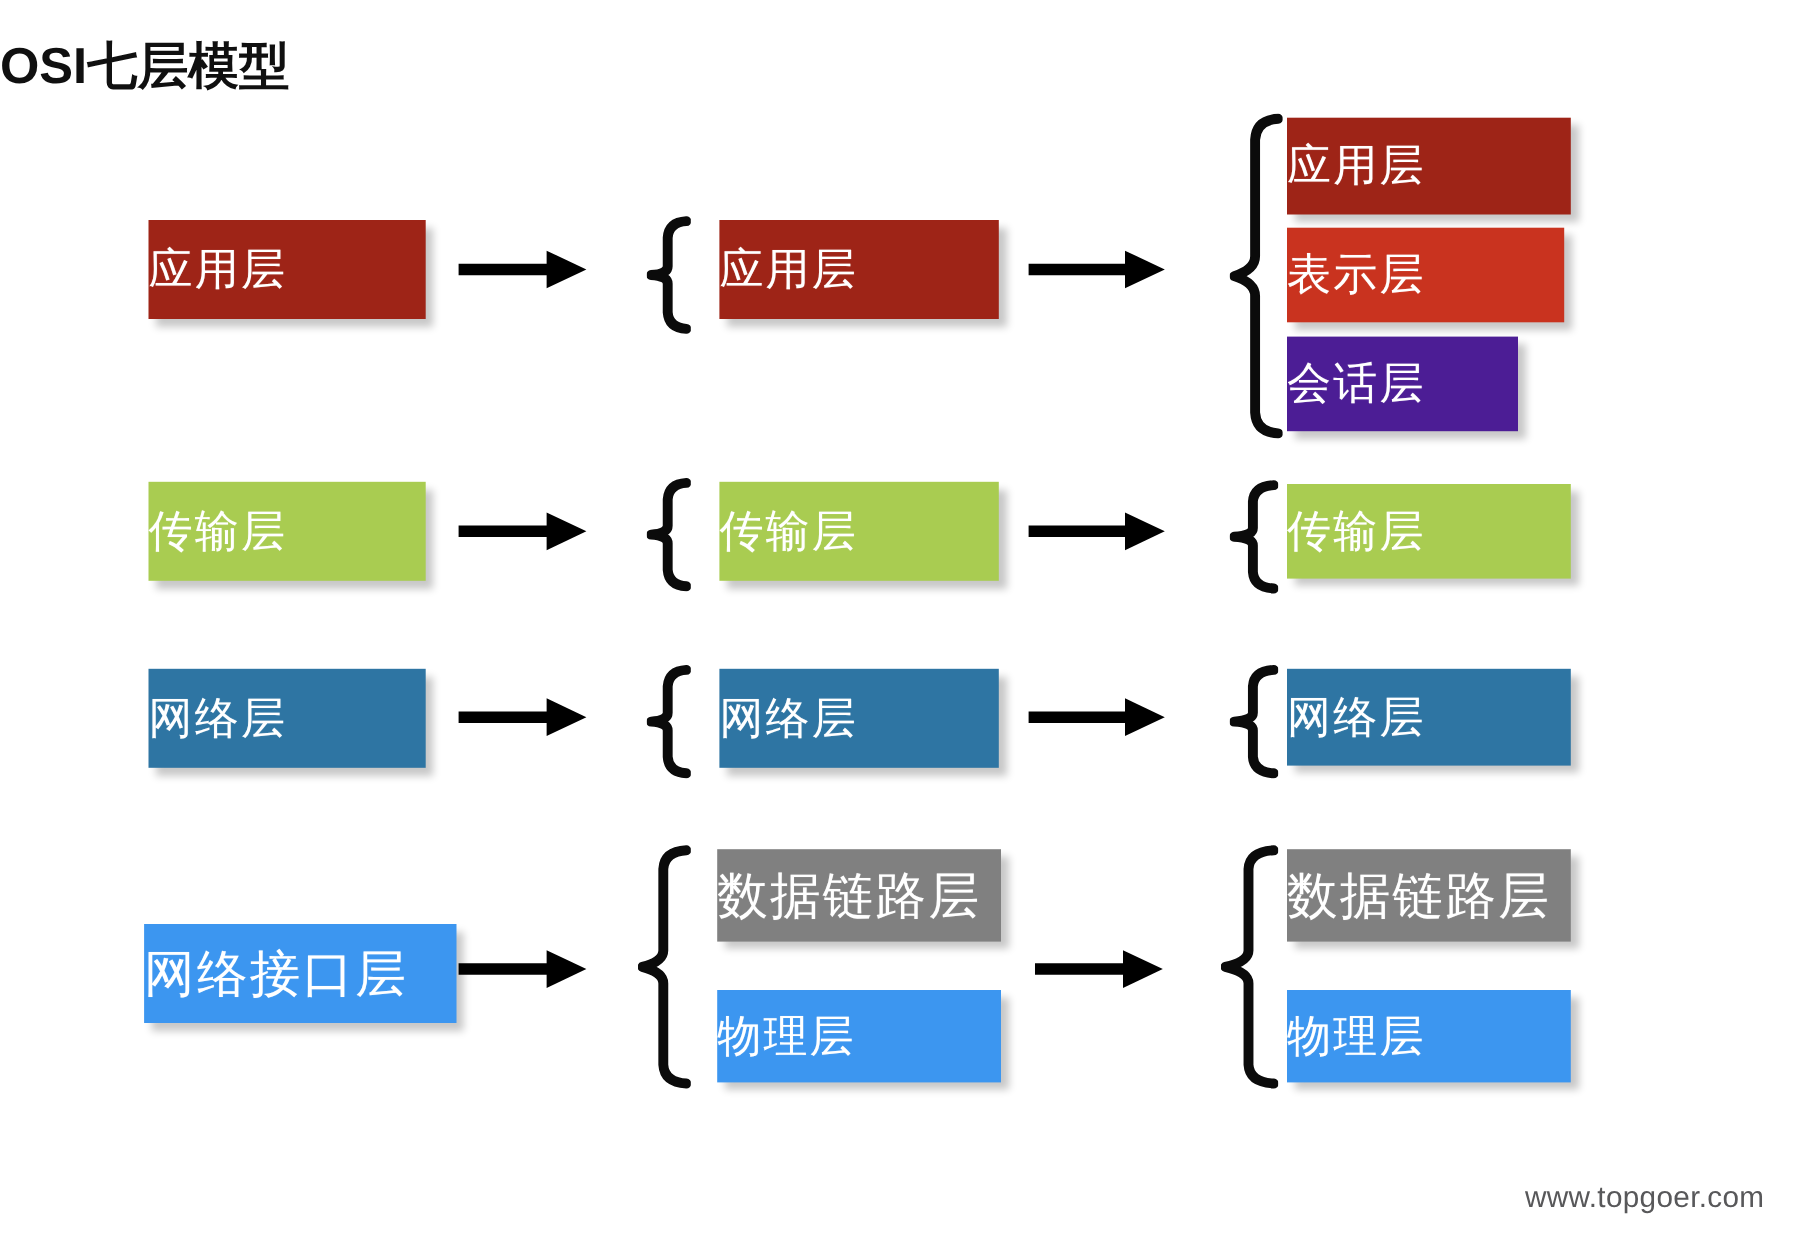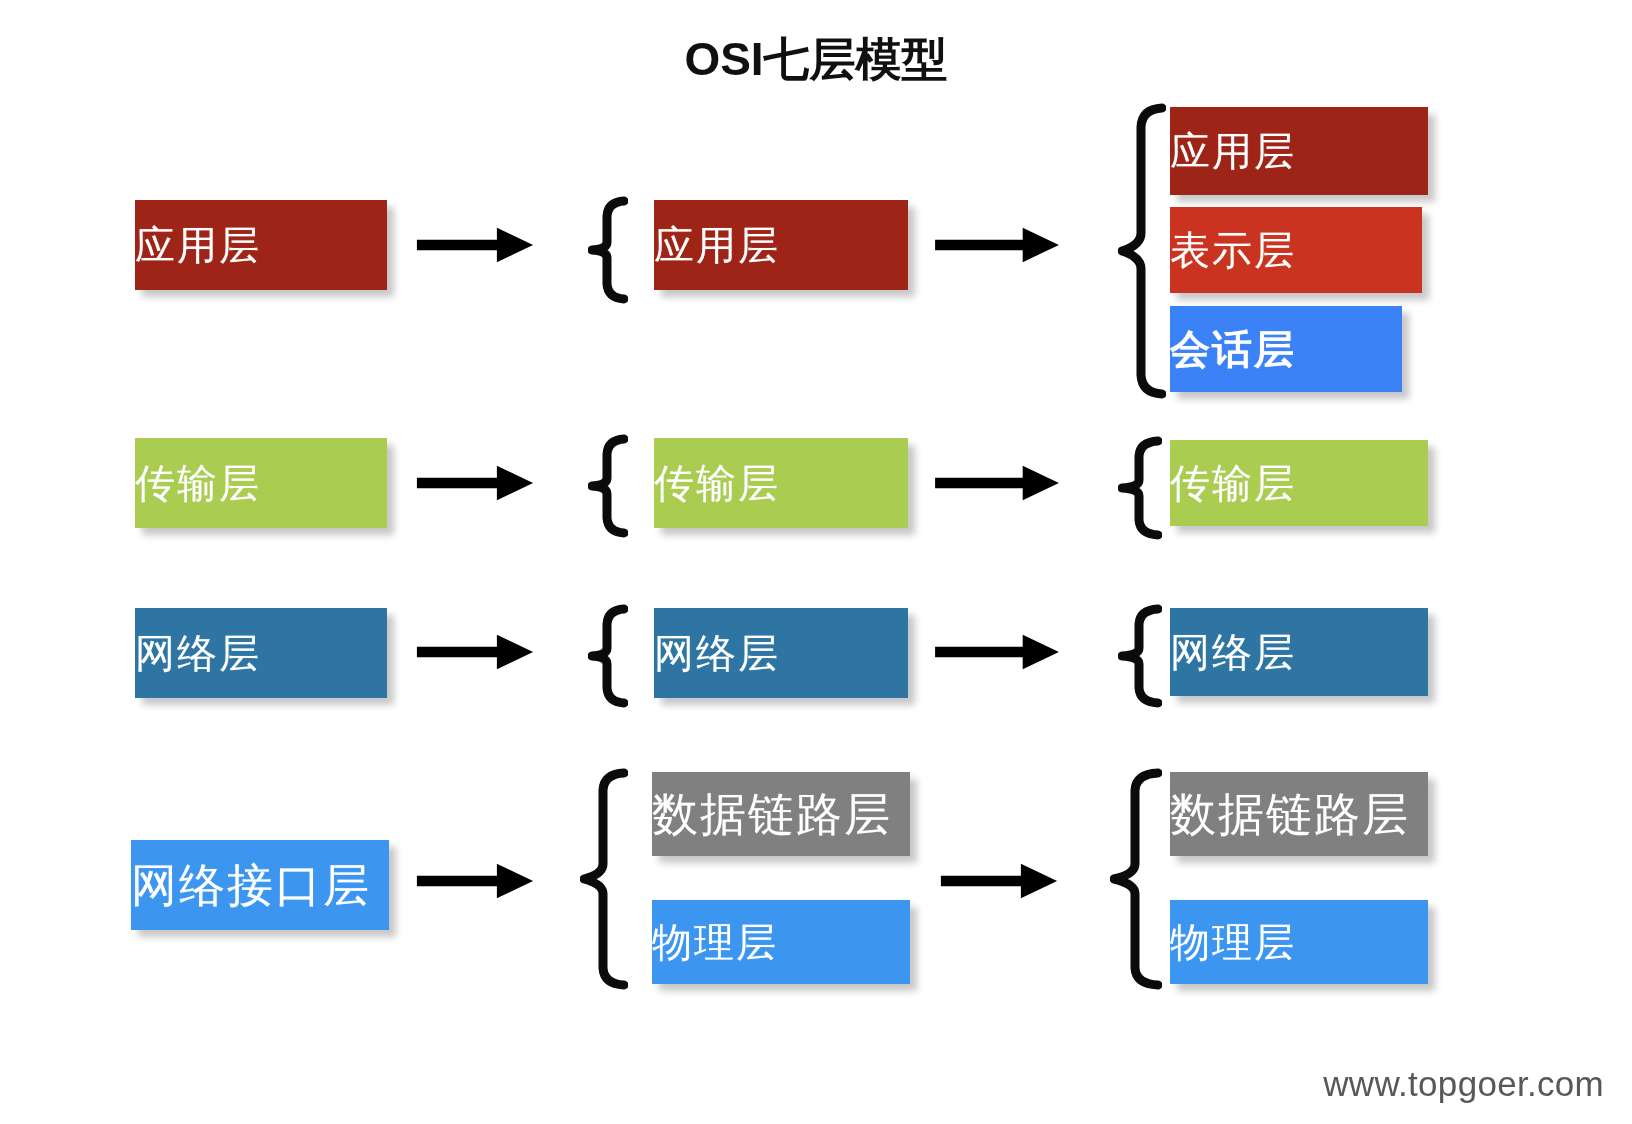--- a/index.html
+++ b/index.html
@@ -18,21 +18,21 @@
     background: #ffffff;
     overflow: hidden;
   }
 
   
   #diagram-title {
     position: absolute;
     left: 0;
     top: 36px;
     width: 1632px;
-    text-align: center;
+    text-align: left;
     font-size: 46px;
     font-weight: bold;
     color: #101010;
     letter-spacing: 0px;
     line-height: 1;
     white-space: nowrap;
   }
 
   
   .layer-box {
@@ -64,21 +64,21 @@
   
   .brace {
     position: absolute;
   }
 
   
   #watermark {
     position: absolute;
     right: 28px;
     bottom: 20px;
-    font-size: 35px;
+    font-size: 27px;
     color: #58585a;
     letter-spacing: 0.3px;
     white-space: nowrap;
     text-align: right;
   }
 </style>
 </head>
 <body>
 
 <div id="canvas">
@@ -90,21 +90,21 @@
   </div>
 
   <div class="layer-box" style="left:135px; top:438px; width:252px; height:90px; background:#A9CC51;">
     <span class="box-label">传输层</span>
   </div>
 
   <div class="layer-box" style="left:135px; top:608px; width:252px; height:90px; background:#2E75A3;">
     <span class="box-label">网络层</span>
   </div>
 
-  <div class="layer-box wide-label" style="left:131px; top:840px; width:258px; height:90px; background:#3C96F0;">
+  <div class="layer-box wide-label" style="left:131px; top:840px; width:284px; height:90px; background:#3C96F0;">
     <span class="box-label">网络接口层</span>
   </div>
 
   <div class="layer-box" style="left:654px; top:200px; width:254px; height:90px; background:#9E2417;">
     <span class="box-label">应用层</span>
   </div>
 
   <div class="layer-box" style="left:654px; top:438px; width:254px; height:90px; background:#A9CC51;">
     <span class="box-label">传输层</span>
   </div>
@@ -122,21 +122,21 @@
   </div>
 
   <div class="layer-box" style="left:1170px; top:107px; width:258px; height:88px; background:#9E2417;">
     <span class="box-label">应用层</span>
   </div>
 
   <div class="layer-box" style="left:1170px; top:207px; width:252px; height:86px; background:#C9331F;">
     <span class="box-label">表示层</span>
   </div>
 
-  <div class="layer-box" style="left:1170px; top:306px; width:232px; height:86px; background:#3b82f6;font-weight:bold;">
+  <div class="layer-box" style="left:1170px; top:306px; width:210px; height:86px; background:#4c1d95;">
     <span class="box-label">会话层</span>
   </div>
 
   <div class="layer-box" style="left:1170px; top:440px; width:258px; height:86px; background:#A9CC51;">
     <span class="box-label">传输层</span>
   </div>
 
   <div class="layer-box" style="left:1170px; top:608px; width:258px; height:88px; background:#2E75A3;">
     <span class="box-label">网络层</span>
   </div>

